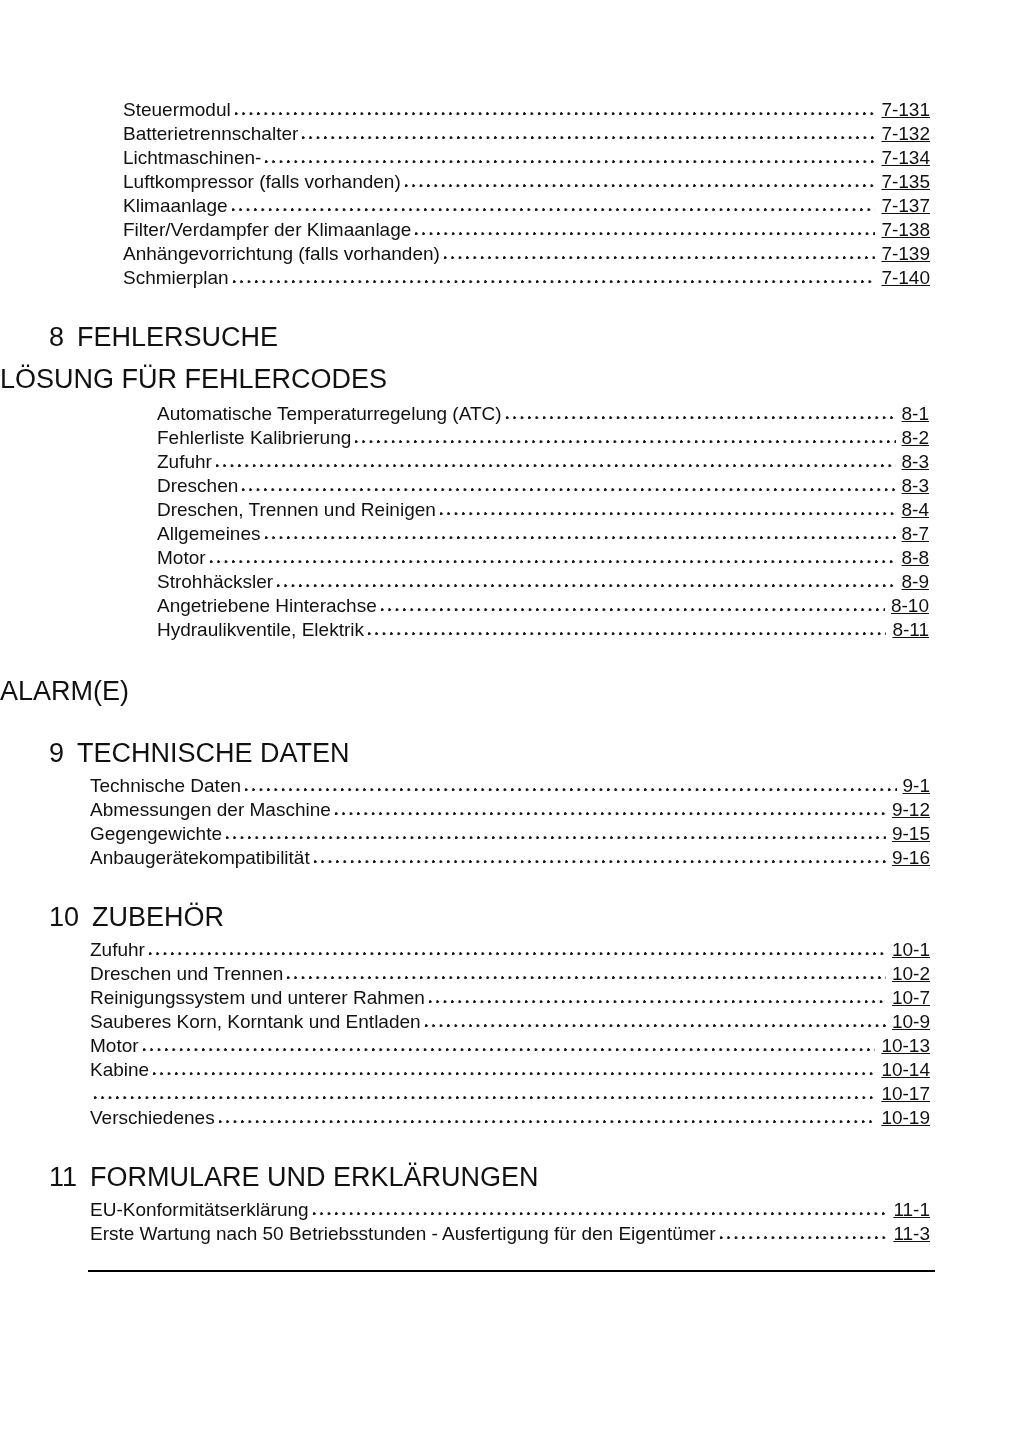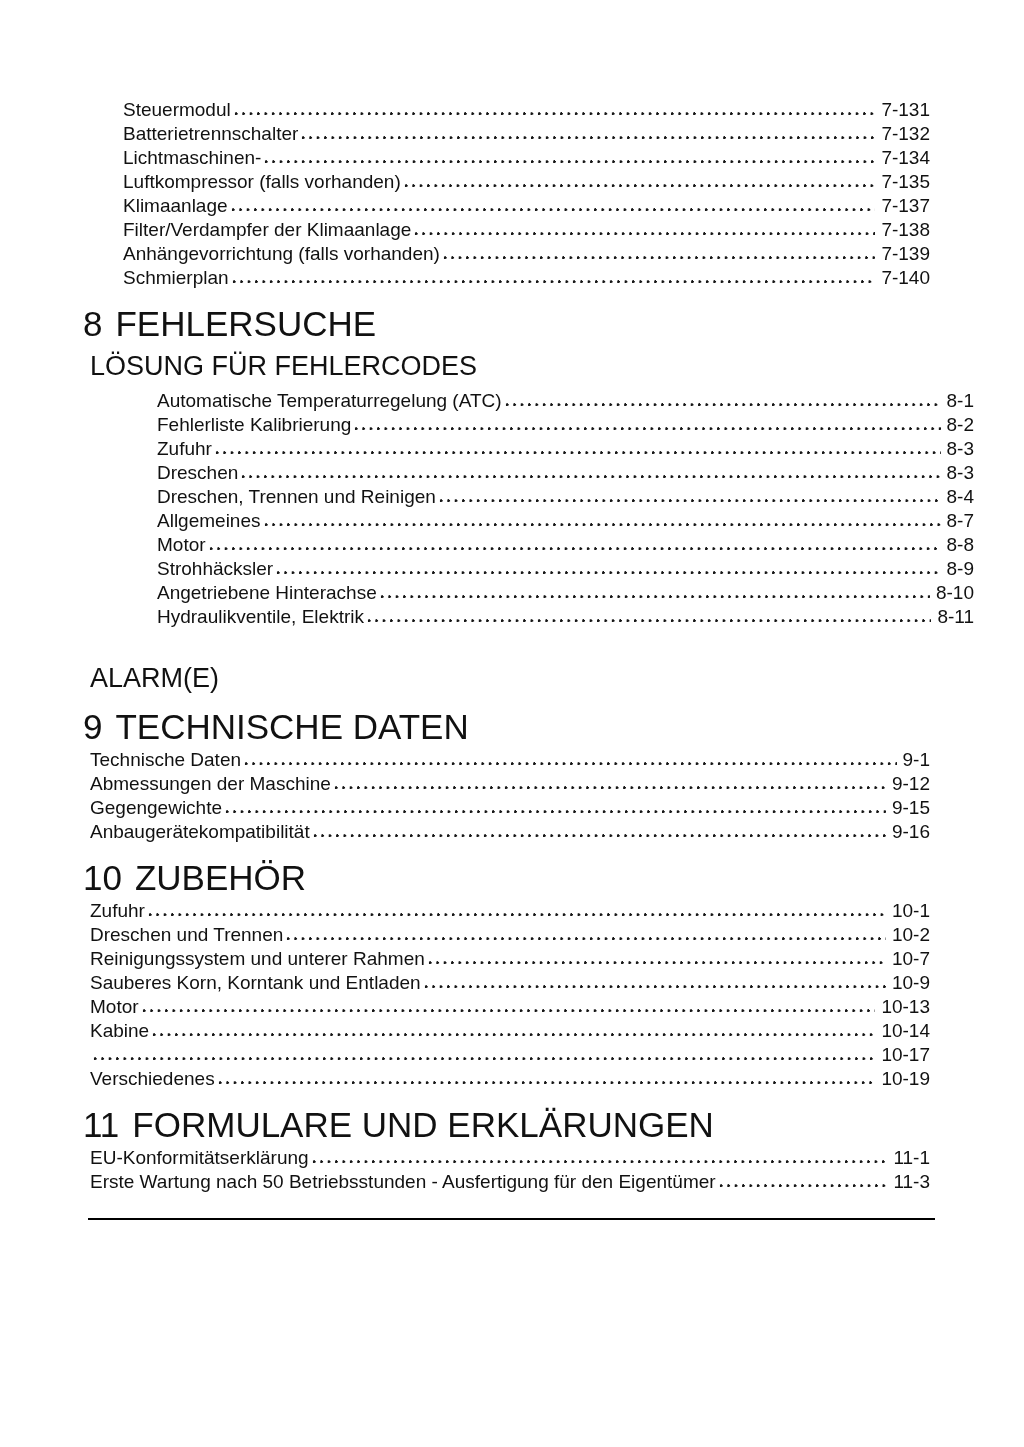--- a/index.html
+++ b/index.html
@@ -21,50 +21,49 @@
   
   .entries { margin-top: 6px; }
   .entry-row {
     display: flex;
     align-items: baseline;
     font-size: 19px;
     line-height: 24px;
     white-space: nowrap;
   }
   .entry-label { flex: 0 0 auto; }
-  .entry-page  { flex: 0 0 auto; }
+  .entry-page  { flex: 0 0 auto; text-decoration: underline; }
   .leader {
     flex: 1 1 auto;
     min-width: 18px;
     height: 5px;
     margin: 0 6px 0 3px;
     background-image: radial-gradient(circle at 2.2px 2.6px, #161616 1.25px, transparent 1.5px);
     background-size: 7.4px 5px;
     background-repeat: repeat-x;
     background-position: left bottom;
   }
   
   .lv1 { margin-left: 90px;  margin-right: 94px; }
   .lv2 { margin-left: 123px; margin-right: 94px; }
-  .lv3 { margin-left: 157px; margin-right: 50px; }
+  .lv3 { margin-left: 157px; margin-right: 95px; }
   .lv4 { margin-left: 190px; margin-right: 95px; }
 
   
   .chapter-heading {
-    font-size: 35px;
+    font-size: 27px;
     line-height: 30px;
-    padding-left: 83px;
-    margin-top: 19px;
+    padding-left: 49px;
+    margin-top: 32px;
     margin-bottom: 4px;
   }
   .ch-num { display: inline-block; margin-right: 13px; }
   .section-heading {
     font-size: 27px;
     line-height: 30px;
-    padding-left: 90px;
     margin-top: 12px;
     margin-bottom: 8px;
   }
   .entries + .section-heading { margin-top: 34px; }
   .chapter-heading + .entries { margin-top: 6px; }
   .section-heading + .entries { margin-top: 6px; }
 
   
   .page-divider {
     height: 2px;

